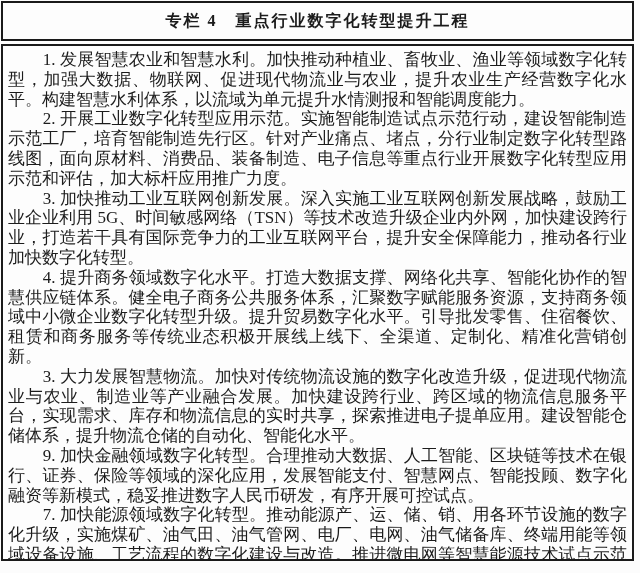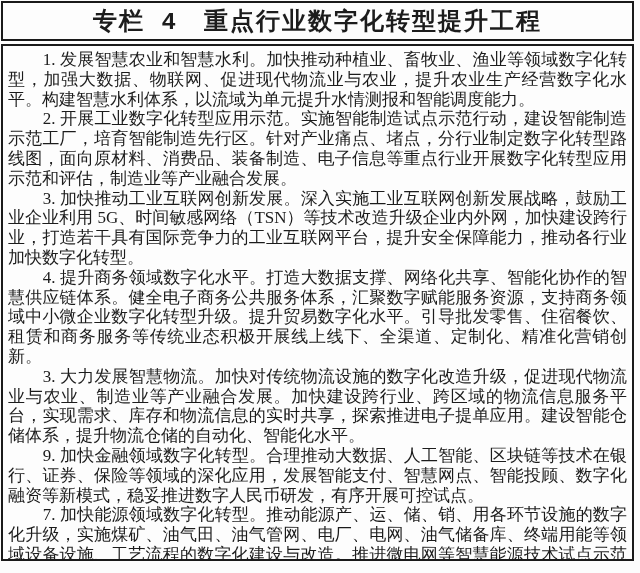--- a/index.html
+++ b/index.html
@@ -20,23 +20,23 @@
     left: 1px; top: 1px;
     width: 633px; height: 40px;
     box-sizing: border-box;
     border: 2px solid #1a1a1a;
     background: #fdfdfd;
     display: flex;
     align-items: center;
     justify-content: center;
   }
   .title-text {
-    font-family: Liberation Mono, monospace;
+    font-family: Liberation Serif, serif;
     font-weight: 700;
-    font-size: 24px;
+    font-size: 16px;
     letter-spacing: 2px;
     white-space: nowrap;
   }
   .body-box {
     position: absolute;
     left: 1px; top: 44px;
     width: 633px; height: 517px;
     box-sizing: border-box;
     border: 2px solid #1a1a1a;
     background: #fdfdfd;
@@ -61,21 +61,21 @@
 <body>
 
 <div class="page">
 
   <div class="title-box">
     <span class="title-text">专栏 4　重点行业数字化转型提升工程</span>
   </div>
 
   <div class="body-box">
     <p class="para"><span class="lead">1. 发展智慧农业和智慧水利。</span><span>加快推动种植业、畜牧业、渔业等领域数字化转型，加强大数据、物联网、促进现代物流业与农业，提升农业生产经营数字化水平。构建智慧水利体系，以流域为单元提升水情测报和智能调度能力。</span></p>
-    <p class="para"><span class="lead">2. 开展工业数字化转型应用示范。</span><span>实施智能制造试点示范行动，建设智能制造示范工厂，培育智能制造先行区。针对产业痛点、堵点，分行业制定数字化转型路线图，面向原材料、消费品、装备制造、电子信息等重点行业开展数字化转型应用示范和评估，制造业等产业融合发展。</span></p>
+    <p class="para"><span class="lead">2. 开展工业数字化转型应用示范。</span><span>实施智能制造试点示范行动，建设智能制造示范工厂，培育智能制造先行区。针对产业痛点、堵点，分行业制定数字化转型路线图，面向原材料、消费品、装备制造、电子信息等重点行业开展数字化转型应用示范和评估，加大标杆应用推广力度。</span></p>
     <p class="para"><span class="lead">3. 加快推动工业互联网创新发展。</span><span>深入实施工业互联网创新发展战略，鼓励工业企业利用 5G、时间敏感网络（TSN）等技术改造升级企业内外网，加快建设跨行业，打造若干具有国际竞争力的工业互联网平台，提升安全保障能力，推动各行业加快数字化转型。</span></p>
     <p class="para"><span class="lead">4. 提升商务领域数字化水平。</span><span>打造大数据支撑、网络化共享、智能化协作的智慧供应链体系。健全电子商务公共服务体系，汇聚数字赋能服务资源，支持商务领域中小微企业数字化转型升级。提升贸易数字化水平。引导批发零售、住宿餐饮、租赁和商务服务等传统业态积极开展线上线下、全渠道、定制化、精准化营销创新。</span></p>
     <p class="para"><span class="lead">3. 大力发展智慧物流。</span><span>加快对传统物流设施的数字化改造升级，促进现代物流业与农业、制造业等产业融合发展。加快建设跨行业、跨区域的物流信息服务平台，实现需求、库存和物流信息的实时共享，探索推进电子提单应用。建设智能仓储体系，提升物流仓储的自动化、智能化水平。</span></p>
     <p class="para"><span class="lead">9. 加快金融领域数字化转型。</span><span>合理推动大数据、人工智能、区块链等技术在银行、证券、保险等领域的深化应用，发展智能支付、智慧网点、智能投顾、数字化融资等新模式，稳妥推进数字人民币研发，有序开展可控试点。</span></p>
     <p class="para"><span class="lead">7. 加快能源领域数字化转型。</span><span>推动能源产、运、储、销、用各环节设施的数字化升级，实施煤矿、油气田、油气管网、电厂、电网、油气储备库、终端用能等领域设备设施、工艺流程的数字化建设与改造。推进微电网等智慧能源技术试点示范应用。推动基于供需衔接、生产服务、监督管理等业务关系的数字平台建设，提升能源体系智能化水平。</span></p>
   </div>
 
 </div>
 
 </body></html>

